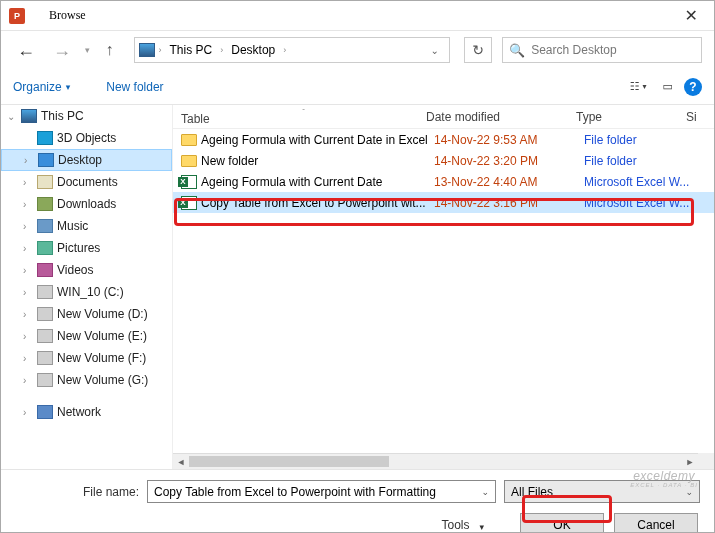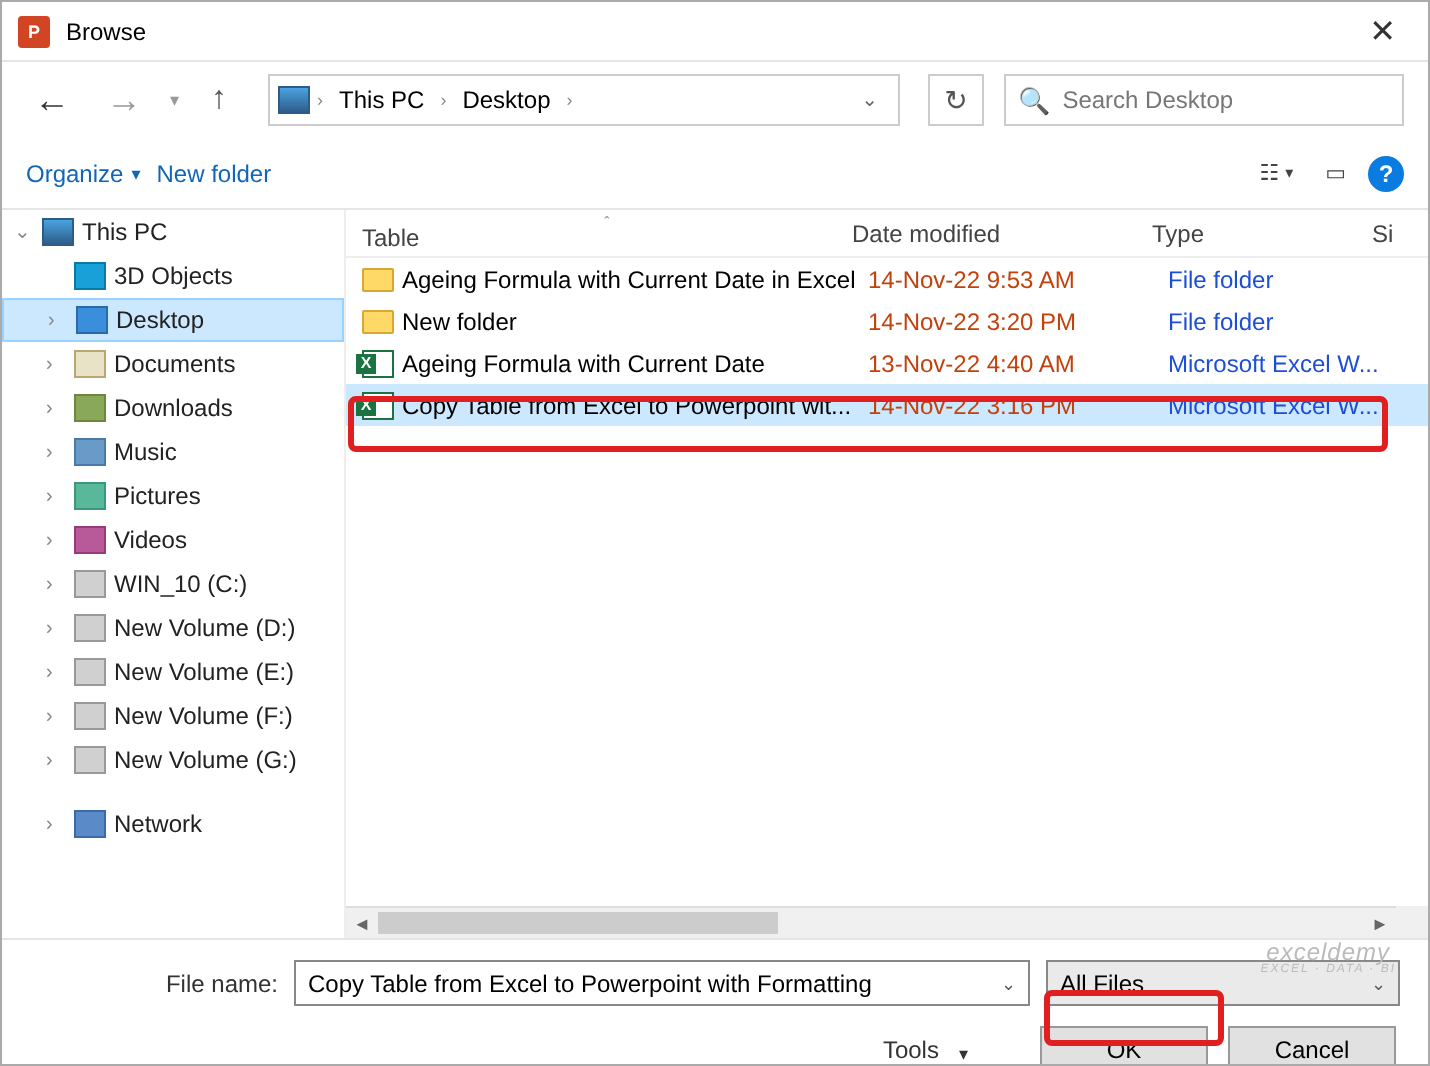--- a/index.html
+++ b/index.html
@@ -1,34 +1,34 @@
 <!DOCTYPE html>
 <html><head>
 <meta charset="utf-8">
 <style>
 * { box-sizing: border-box; margin: 0; padding: 0; font-family: "Segoe UI", Arial, sans-serif; }
 body { background: #fff; width: 715px; height: 533px; position: relative; border: 1px solid #aaa; overflow: hidden; }
 .titlebar { height: 30px; display: flex; align-items: center; padding: 0 8px; border-bottom: 1px solid #e5e5e5; }
 .titlebar .app-icon { width: 16px; height: 16px; background: #d14424; border-radius: 2px; color: #fff; font-size: 9px; font-weight: bold; display: flex; align-items: center; justify-content: center; }
-.titlebar .title { font-size: 12px; margin-left: 8px; }
+.titlebar .title { font-size: 12px; margin-left: 24px; font-family: Liberation Serif, serif; }
 .titlebar .close { margin-left: auto; font-size: 16px; color: #333; cursor: pointer; padding: 0 8px; }
 .navbar { height: 38px; display: flex; align-items: center; padding: 0 12px; gap: 10px; }
 .nav-arrow { font-size: 18px; color: #999; padding: 2px 4px; cursor: pointer; }
 .nav-arrow.active { color: #333; }
 .dropdown-arrow { font-size: 9px; color: #999; }
 .up-arrow { font-size: 16px; color: #555; padding: 2px 6px; cursor: pointer; }
 .address-bar { flex: 1; border: 1px solid #ccc; height: 26px; display: flex; align-items: center; padding: 0 4px; margin: 0 4px; gap: 4px; font-size: 12px; }
 .address-bar .pc-icon { width: 16px; height: 14px; background: linear-gradient(to bottom, #4aa3df 0%, #2e5c8a 100%); border: 1px solid #2e5c8a; }
 .address-bar .crumb { padding: 0 4px; }
 .address-bar .sep { color: #888; font-size: 9px; }
 .address-bar .drop-end { margin-left: auto; font-size: 10px; color: #666; padding-right: 6px; }
 .refresh-btn { border: 1px solid #ccc; width: 28px; height: 26px; display: flex; align-items: center; justify-content: center; cursor: pointer; font-size: 14px; color: #555; }
 .search-box { border: 1px solid #ccc; width: 200px; height: 26px; display: flex; align-items: center; padding: 0 6px; gap: 6px; font-size: 12px; color: #777; }
 .search-box .mag { font-size: 13px; color: #666; }
-.toolbar { height: 36px; display: flex; align-items: center; padding: 0 12px; gap: 8px; border-bottom: 1px solid #e5e5e5; font-size: 12px; color: #1066b8; }
+.toolbar { height: 36px; display: flex; align-items: center; padding: 0 12px; gap: 36px; border-bottom: 1px solid #e5e5e5; font-size: 12px; color: #1066b8; }
 .toolbar .organize { display: flex; align-items: center; gap: 4px; cursor: pointer; }
 .toolbar .newfolder { cursor: pointer; }
 .toolbar .right-tools { margin-left: auto; display: flex; align-items: center; gap: 6px; }
 .view-btn { border: 1px solid transparent; padding: 2px 4px; display: flex; align-items: center; gap: 3px; font-size: 11px; color: #444; cursor: pointer; }
 .help-icon { width: 18px; height: 18px; border-radius: 50%; background: #0a7be0; color: #fff; font-size: 12px; display: flex; align-items: center; justify-content: center; font-weight: bold; cursor: pointer; }
 .main-area { display: flex; height: 364px; }
 .sidebar { width: 172px; overflow: hidden; font-size: 12px; color: #222; border-right: 1px solid #eee; }
 .tree-item { display: flex; align-items: center; height: 22px; padding-left: 6px; gap: 4px; cursor: pointer; }
 .tree-item.indent1 { padding-left: 22px; align-items: center; }
 .tree-item.selected { background: #cce8ff; border: 1px solid #99d1ff; }
@@ -64,21 +64,21 @@
 .hb-row { left: 173px; top: 197px; width: 520px; height: 28px; }
 .hb-ok { left: 521px; top: 494px; width: 90px; height: 28px; }
 .scrollbar-h { position: absolute; bottom: 0; left: 0; right: 16px; height: 16px; background: #f0f0f0; border-top: 1px solid #ddd; display: flex; }
 .scrollbar-h .sarrow { width: 16px; display: flex; align-items: center; justify-content: center; font-size: 9px; color: #666; cursor: pointer; }
 .scrollbar-h .sthumb { width: 200px; background: #ccc; margin: 2px 0; }
 .scrollbar-corner { position: absolute; bottom: 0; right: 0; width: 16px; height: 16px; background: #f0f0f0; }
 .bottom-panel { border-top: 1px solid #e5e5e5; padding: 10px 14px 8px; }
 .filename-row { display: flex; align-items: center; gap: 8px; margin-bottom: 10px; }
 .filename-row .lbl { font-size: 12px; width: 124px; text-align: right; color: #333; }
 .filename-input { flex: 1; border: 1px solid #888; height: 23px; font-size: 12px; padding: 0 6px; display: flex; align-items: center; justify-content: space-between; background: #fff; }
-.filter-select { width: 177px; border: 1px solid #888; height: 23px; font-size: 12px; padding: 0 6px; display: flex; align-items: center; justify-content: space-between; background: #eaeaea; }
+.filter-select { width: 196px; border: 1px solid #888; height: 23px; font-size: 12px; padding: 0 6px; display: flex; align-items: center; justify-content: space-between; background: #eaeaea; }
 .buttons-row { display: flex; align-items: center; justify-content: flex-end; gap: 10px; padding-right: 2px; }
 .tools-link { font-size: 12px; color: #333; display: flex; align-items: flex-end; gap: 10px; cursor: pointer; margin-right: 26px; }
 .dlg-btn { width: 84px; height: 23px; border: 1px solid #999; background: #e1e1e1; font-size: 12px; cursor: pointer; }
 .watermark { position: absolute; right: 16px; bottom: 44px; font-size: 12px; color: #bbb; font-style: italic; letter-spacing: .5px; pointer-events: none; text-align: center; line-height: 1; }
 .watermark .sub { font-size: 6px; letter-spacing: 1px; display: block; }
 </style>
 </head>
 <body>
 
 <div class="titlebar">

